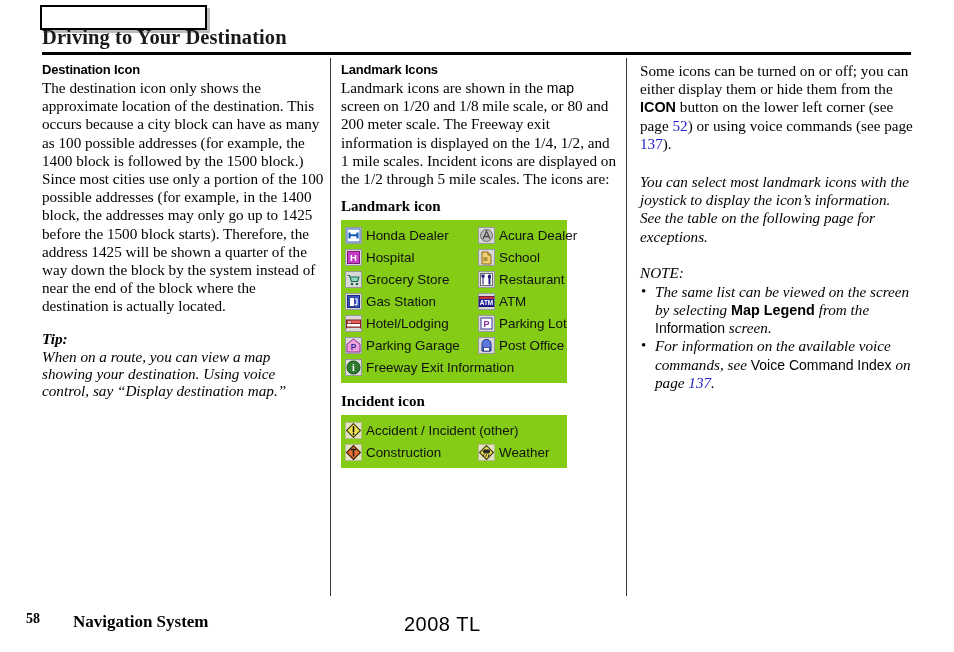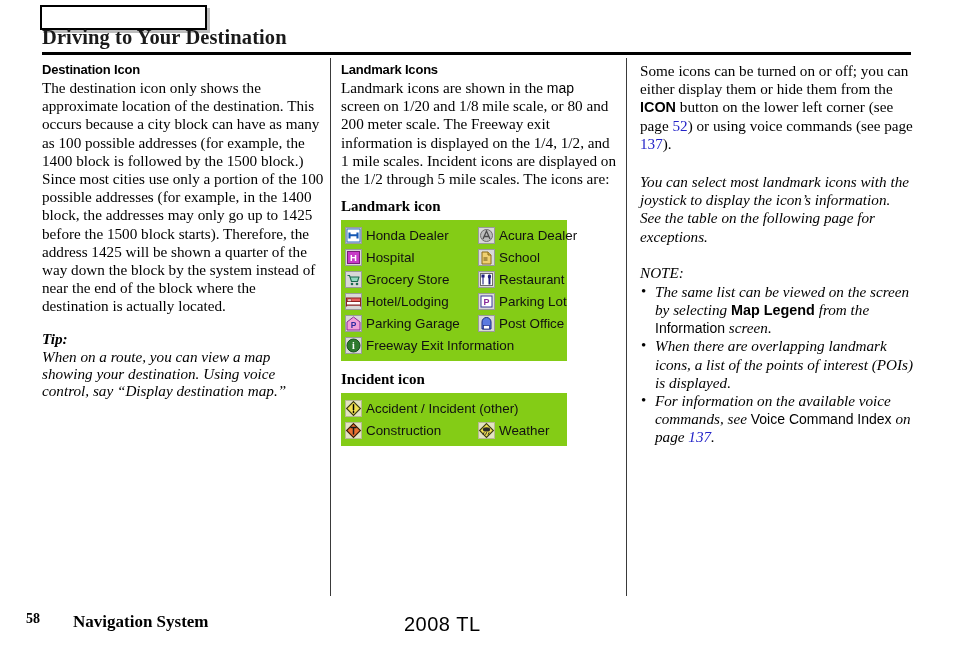--- a/index.html
+++ b/index.html
@@ -194,20 +194,40 @@
           <svg class="ico" viewBox="0 0 17 17">
             <rect x="0.5" y="0.5" width="16" height="16" fill="#d8d8d8" stroke="#9a9a9a"></rect>
             <rect x="2.5" y="2.5" width="12" height="12" fill="#ffffff" stroke="#6b6b6b"></rect>
             <path d="M5 3.5 v5 M5 8.5 v5 M4 3.5 v3 M6 3.5 v3" stroke="#202080" stroke-width="1.1"></path>
             <path d="M11.5 3.5 c1.8 0 2 2.5 1 4 v6 h-2 v-6 c-1-1.5-.8-4 1-4 Z" fill="#202080"></path>
           </svg>
           <span class="icon-label">Restaurant</span>
         </div>
       </div>
 
+      <div class="icon-row">
+        <div class="icon-cell">
+          <svg class="ico" viewBox="0 0 17 17">
+            <rect x="0.5" y="0.5" width="16" height="16" fill="#d8d8d8" stroke="#9a9a9a"></rect>
+            <rect x="2.5" y="2.5" width="12" height="12" fill="#3a53c8" stroke="#1a2a80"></rect>
+            <path d="M4.5 13.5 v-9 h5 v9 Z" fill="#ffffff" stroke="#1a2a80" stroke-width=".8"></path>
+            <path d="M10 6 h2 v5 a1 1 0 0 1-2 0" fill="none" stroke="#ffffff" stroke-width="1.2"></path>
+          </svg>
+          <span class="icon-label">Gas Station</span>
+        </div>
+        <div class="icon-cell">
+          <svg class="ico" viewBox="0 0 17 17">
+            <rect x="0.5" y="0.5" width="16" height="16" fill="#d8d8d8" stroke="#9a9a9a"></rect>
+            <rect x="1.2" y="3.5" width="14.6" height="10" fill="#2222a0" stroke="#101060"></rect>
+            <rect x="1.2" y="3.5" width="14.6" height="2.4" fill="#d03030"></rect>
+            <text x="8.5" y="12.2" font-family="Liberation Sans, sans-serif" font-size="6.4" font-weight="bold" fill="#ffffff" text-anchor="middle">ATM</text>
+          </svg>
+          <span class="icon-label">ATM</span>
+        </div>
+      </div>
 
       <div class="icon-row">
         <div class="icon-cell">
           <svg class="ico" viewBox="0 0 17 17">
             <rect x="0.5" y="0.5" width="16" height="16" fill="#d8d8d8" stroke="#9a9a9a"></rect>
             <rect x="1.5" y="5" width="14" height="7" fill="#e86060" stroke="#8a2020"></rect>
             <rect x="1.5" y="8.5" width="14" height="3.5" fill="#ffffff" stroke="#8a2020"></rect>
             <rect x="2.5" y="6" width="4" height="2.2" rx="1" fill="#ffffff" stroke="#8a2020" stroke-width=".7"></rect>
             <path d="M1.5 12 v1.5 M15.5 12 v1.5" stroke="#8a2020" stroke-width="1.1"></path>
           </svg>
@@ -291,21 +311,20 @@
   </div>
 
   <div class="col" id="col-right">
     <p class="body"><span>Some icons can be turned on or off; you can either display them or hide them from the </span><span class="sans-b">ICON</span><span> button on the lower left corner (see page </span><span class="pg">52</span><span>) or using voice commands (see page </span><span class="pg">137</span><span>).</span></p>
 
     <p class="body">You can select most landmark icons with the joystick to display the icon’s information. See the table on the following page for exceptions.</p>
 
     <p class="note-label">NOTE:</p>
     <ul class="notes">
       <li><span>The same list can be viewed on the screen by selecting </span><span class="sans-b" style="font-style:normal">Map Legend</span><span> from the </span><span class="sans" style="font-style:normal">Information</span><span> screen.</span></li>
-      <li><span>When there are overlapping landmark icons, a list of the points of interest (POIs) is displayed.</span></li>
       <li><span>For information on the available voice commands, see </span><span class="sans" style="font-style:normal">Voice Command Index</span><span> on page </span><span class="pg">137</span><span>.</span></li>
     </ul>
   </div>
 
   <div class="foot-page">58</div>
   <div class="foot-sec">Navigation System</div>
   <div class="foot-model">2008  TL</div>
 
 </div>
 

